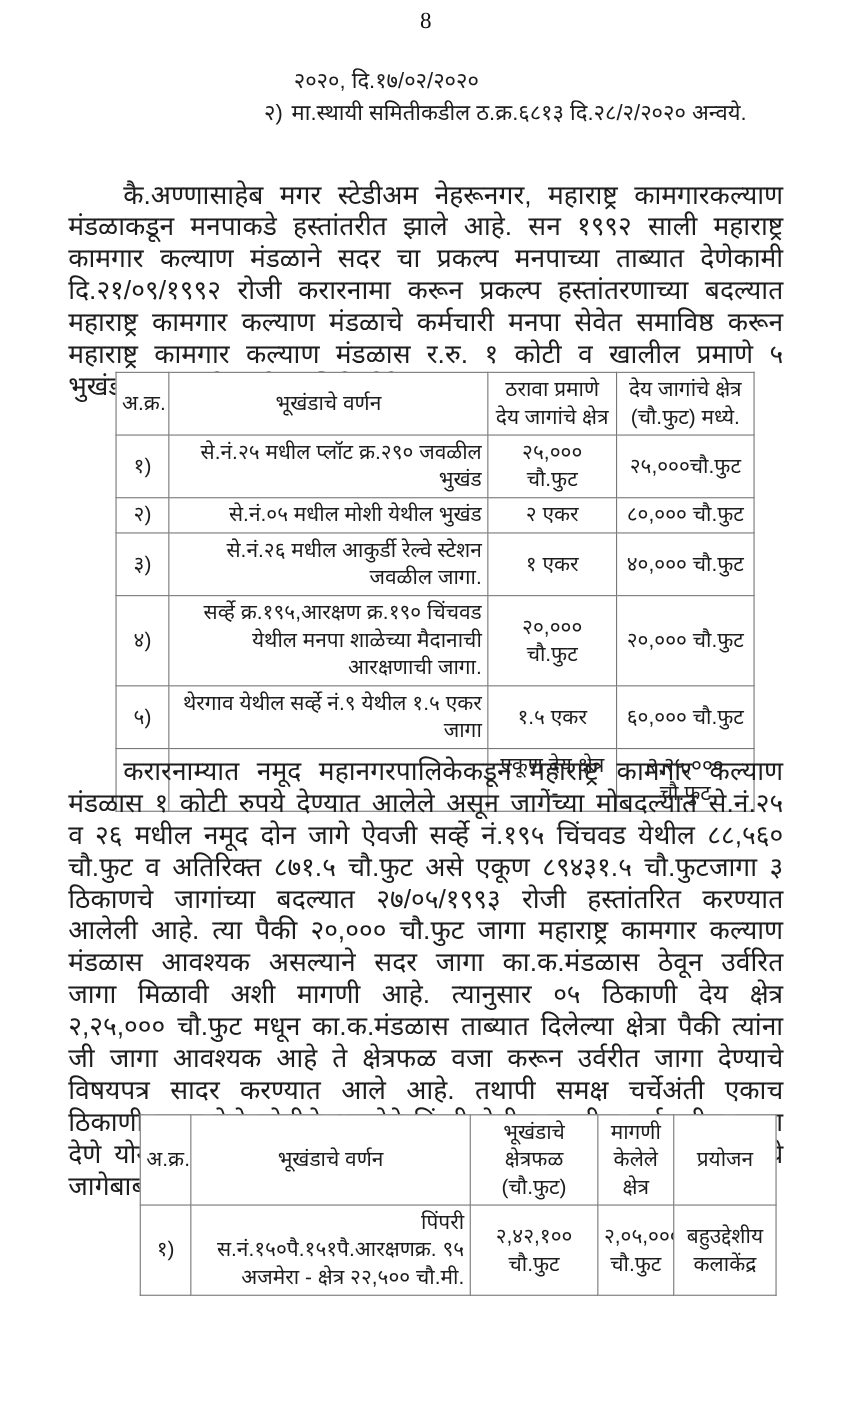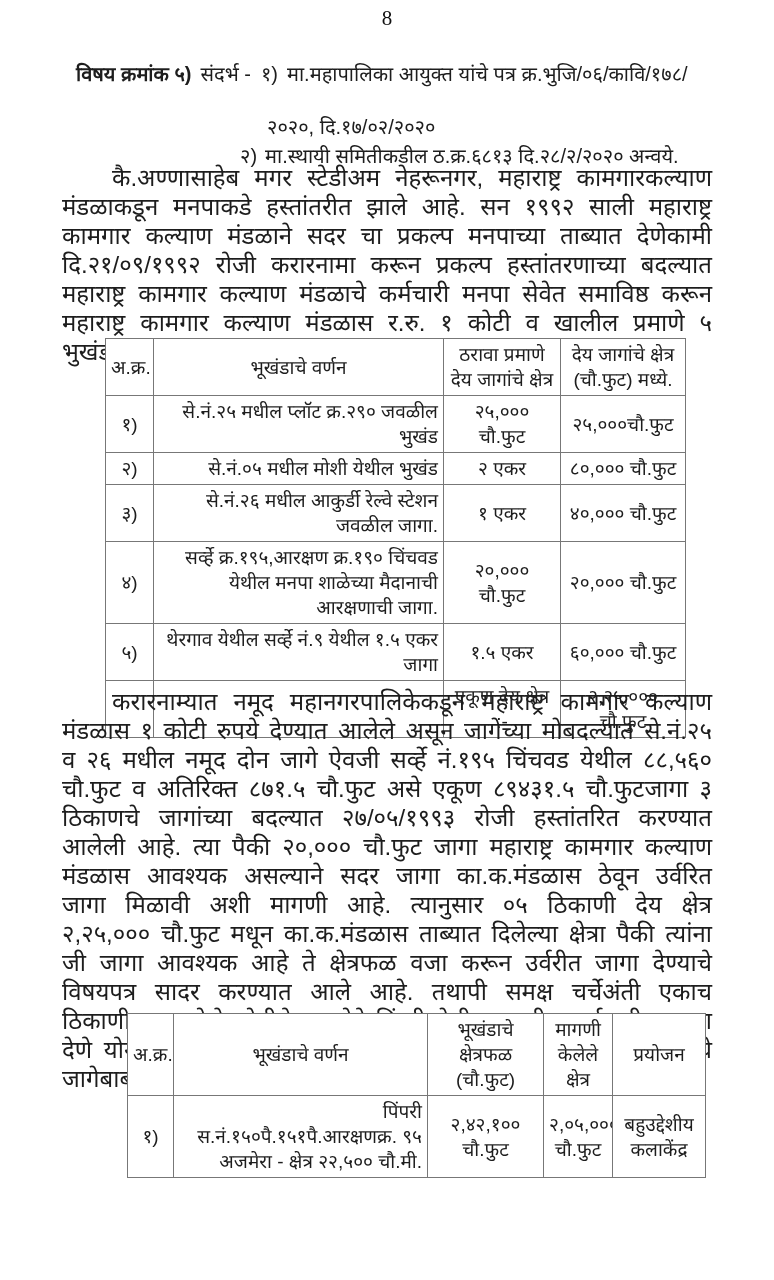--- a/index.html
+++ b/index.html
@@ -12,21 +12,21 @@
     position:absolute; top:6px; left:0; width:100%; text-align:center;
     font-family:"Liberation Serif","DejaVu Serif",serif; font-size:21px; color:#111;
   }
   .subject {
     position:absolute; top:60px; left:76px; width:642px;
     font-size:20px; line-height:29px; white-space:nowrap;
   }
   .subject .bold { font-weight:bold; margin-right:9px; }
   .subject .ref-word { margin-right:10px; }
   .subject .ref-num { margin-right:9px; }
-  .s-line2 { padding-left:191px;margin-top:24px; }
+  .s-line2 { padding-left:191px; }
   .s-line3 { padding-left:164px; }
   .s-line3 .ref-num { margin-right:8px; }
   .para {
     position:absolute; left:62px; width:650px;
     font-size:24px; line-height:29px; text-align:justify; word-spacing:3px;
   }
   .para.indent { text-indent:50px; }
   #para1 { top:163px; }
   #para2 { top:659px;margin-top:28px; }
   #para3 { top:1149px; }
@@ -52,23 +52,20 @@
   .total-label { text-align:center; padding-left:6px; }
 </style>
 </head>
 <body>
 
 <div class="page">
 
   <div class="pageno">8</div>
 
   <div class="subject">
-    <div class="s-line1">
-      <span class="bold">विषय क्रमांक ५)</span><span class="ref-word">संदर्भ -</span><span class="ref-num">१)</span><span>मा.महापालिका आयुक्त यांचे पत्र क्र.भुजि/०६/कावि/१७८/</span>
-    </div>
     <div class="s-line2">२०२०, दि.१७/०२/२०२०</div>
     <div class="s-line3">
       <span class="ref-num">२)</span><span>मा.स्थायी समितीकडील ठ.क्र.६८१३ दि.२८/२/२०२० अन्वये.</span>
     </div>
   </div>
 
   <div class="para indent" id="para1">कै.अण्णासाहेब मगर स्टेडीअम नेहरूनगर, महाराष्ट्र कामगारकल्याण मंडळाकडून मनपाकडे हस्तांतरीत झाले आहे. सन १९९२ साली महाराष्ट्र कामगार कल्याण मंडळाने सदर चा प्रकल्प मनपाच्या ताब्यात देणेकामी दि.२१/०९/१९९२ रोजी करारनामा करून प्रकल्प हस्तांतरणाच्या बदल्यात महाराष्ट्र कामगार कल्याण मंडळाचे कर्मचारी मनपा सेवेत समाविष्ठ करून महाराष्ट्र कामगार कल्याण मंडळास र.रु. १ कोटी व खालील प्रमाणे ५ भुखंड ताब्यात देण्याचे ठरविले होते.</div>
 
   <table class="doc" id="table1">
     <colgroup>

